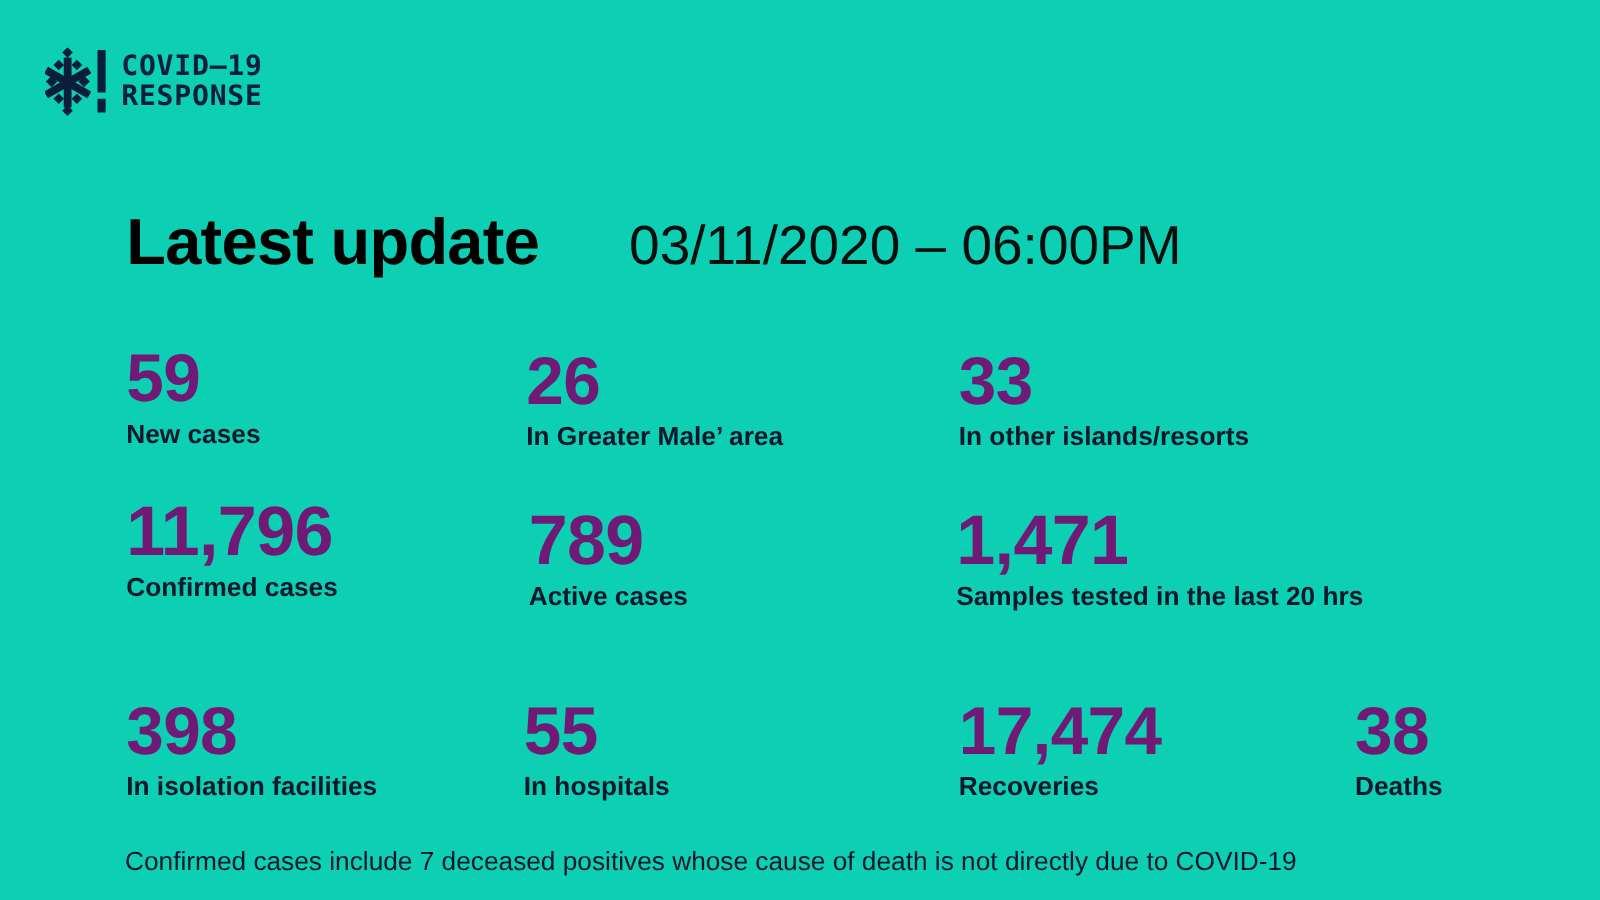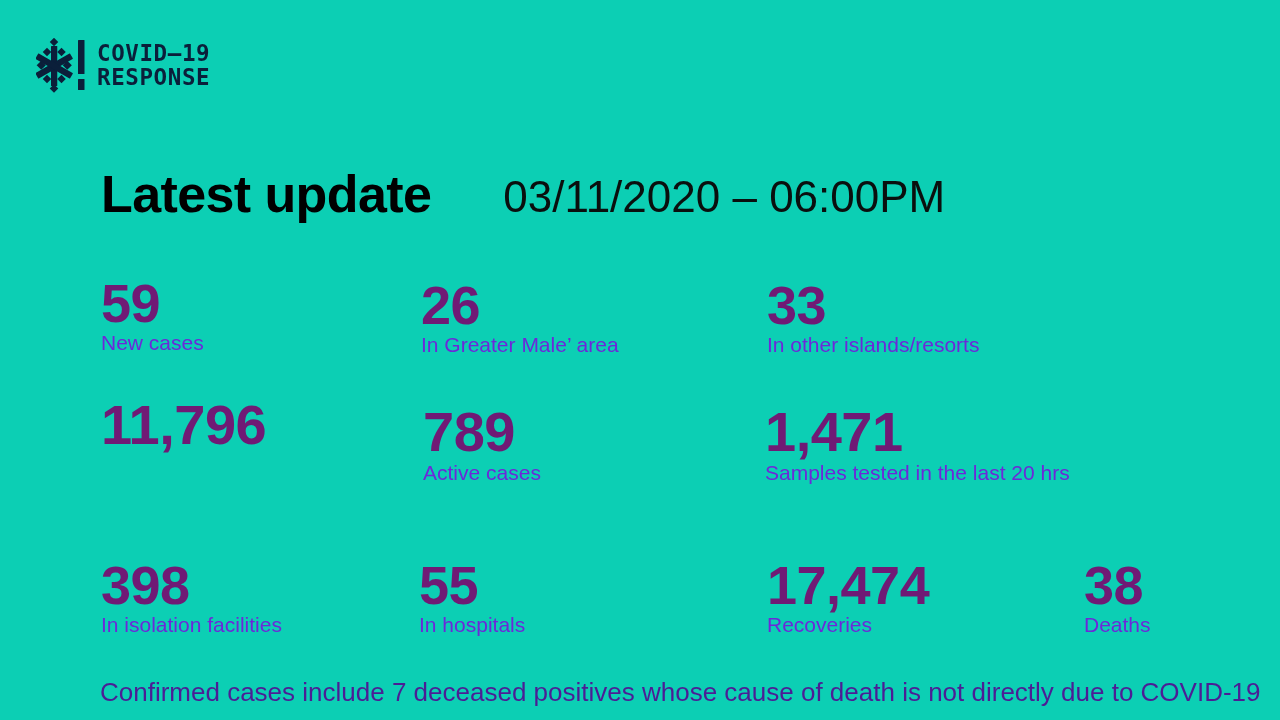--- a/index.html
+++ b/index.html
@@ -82,39 +82,39 @@
   }
   .stat-value {
     color: #701a75;
     font-weight: bold;
     font-size: 54px;
     line-height: 1;
     letter-spacing: -0.5px;
     white-space: pre;
   }
   .stat-label {
-    color: #6d28d9;
+    color: #0f172a;
     font-size: 21px;
-    font-weight: normal;
+    font-weight: bold;
     line-height: 1.15;
-    margin-top: 1px;
+    margin-top: 6px;
     white-space: pre;
   }
 
   
   .stat.r2 .stat-value { font-size: 56px; }
   .stat.r3 .stat-value { font-size: 54px; }
 
   
   .footnote {
     position: absolute;
     left: 100px;
     top: 678px;
-    font-size: 26px;
-    color: #4c1d95;
+    font-size: 21px;
+    color: #0f172a;
     white-space: pre;
     line-height: 1.1;
   }
 </style>
 </head>
 <body>
 
 <div class="stage">
 
   <div class="logo">
@@ -158,20 +158,21 @@
     <div class="stat-value">26</div>
     <div class="stat-label">In Greater Male’ area</div>
   </div>
   <div class="stat r1" style="left:767px; top:278px;">
     <div class="stat-value">33</div>
     <div class="stat-label">In other islands/resorts</div>
   </div>
 
   <div class="stat r2" style="left:101px; top:397px;">
     <div class="stat-value">11,796</div>
+    <div class="stat-label">Confirmed cases</div>
   </div>
   <div class="stat r2" style="left:423px; top:404px;">
     <div class="stat-value">789</div>
     <div class="stat-label">Active cases</div>
   </div>
   <div class="stat r2" style="left:765px; top:404px;">
     <div class="stat-value">1,471</div>
     <div class="stat-label">Samples tested in the last 20 hrs</div>
   </div>
 

